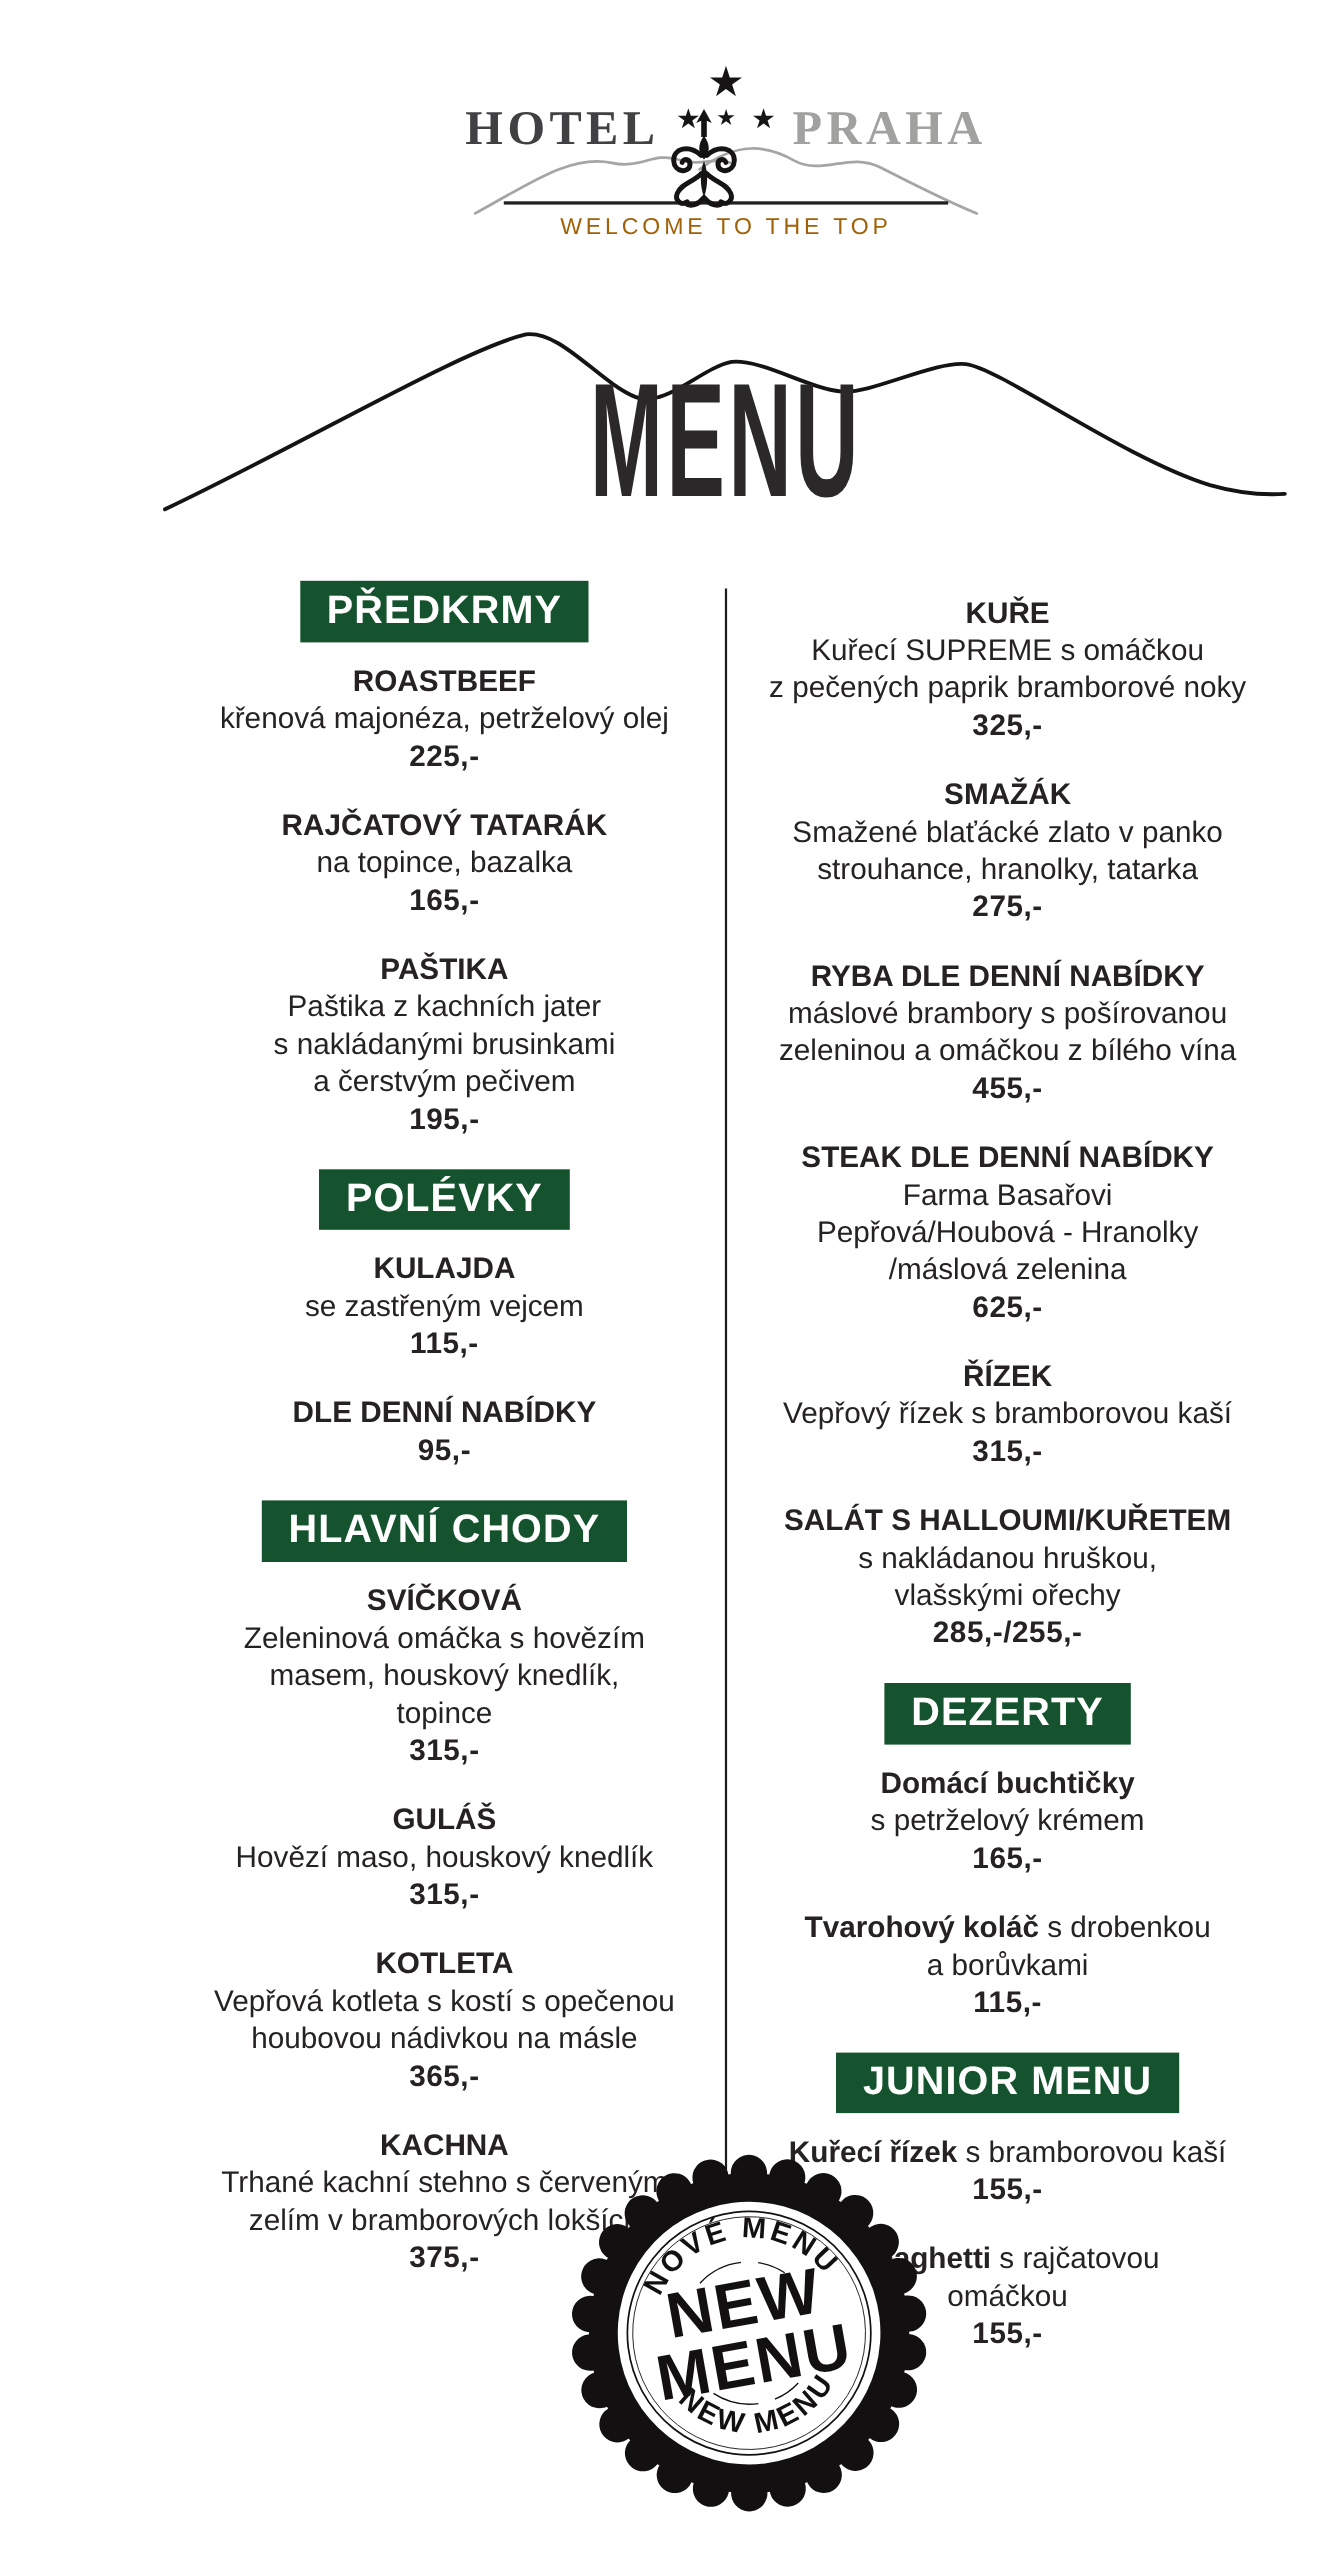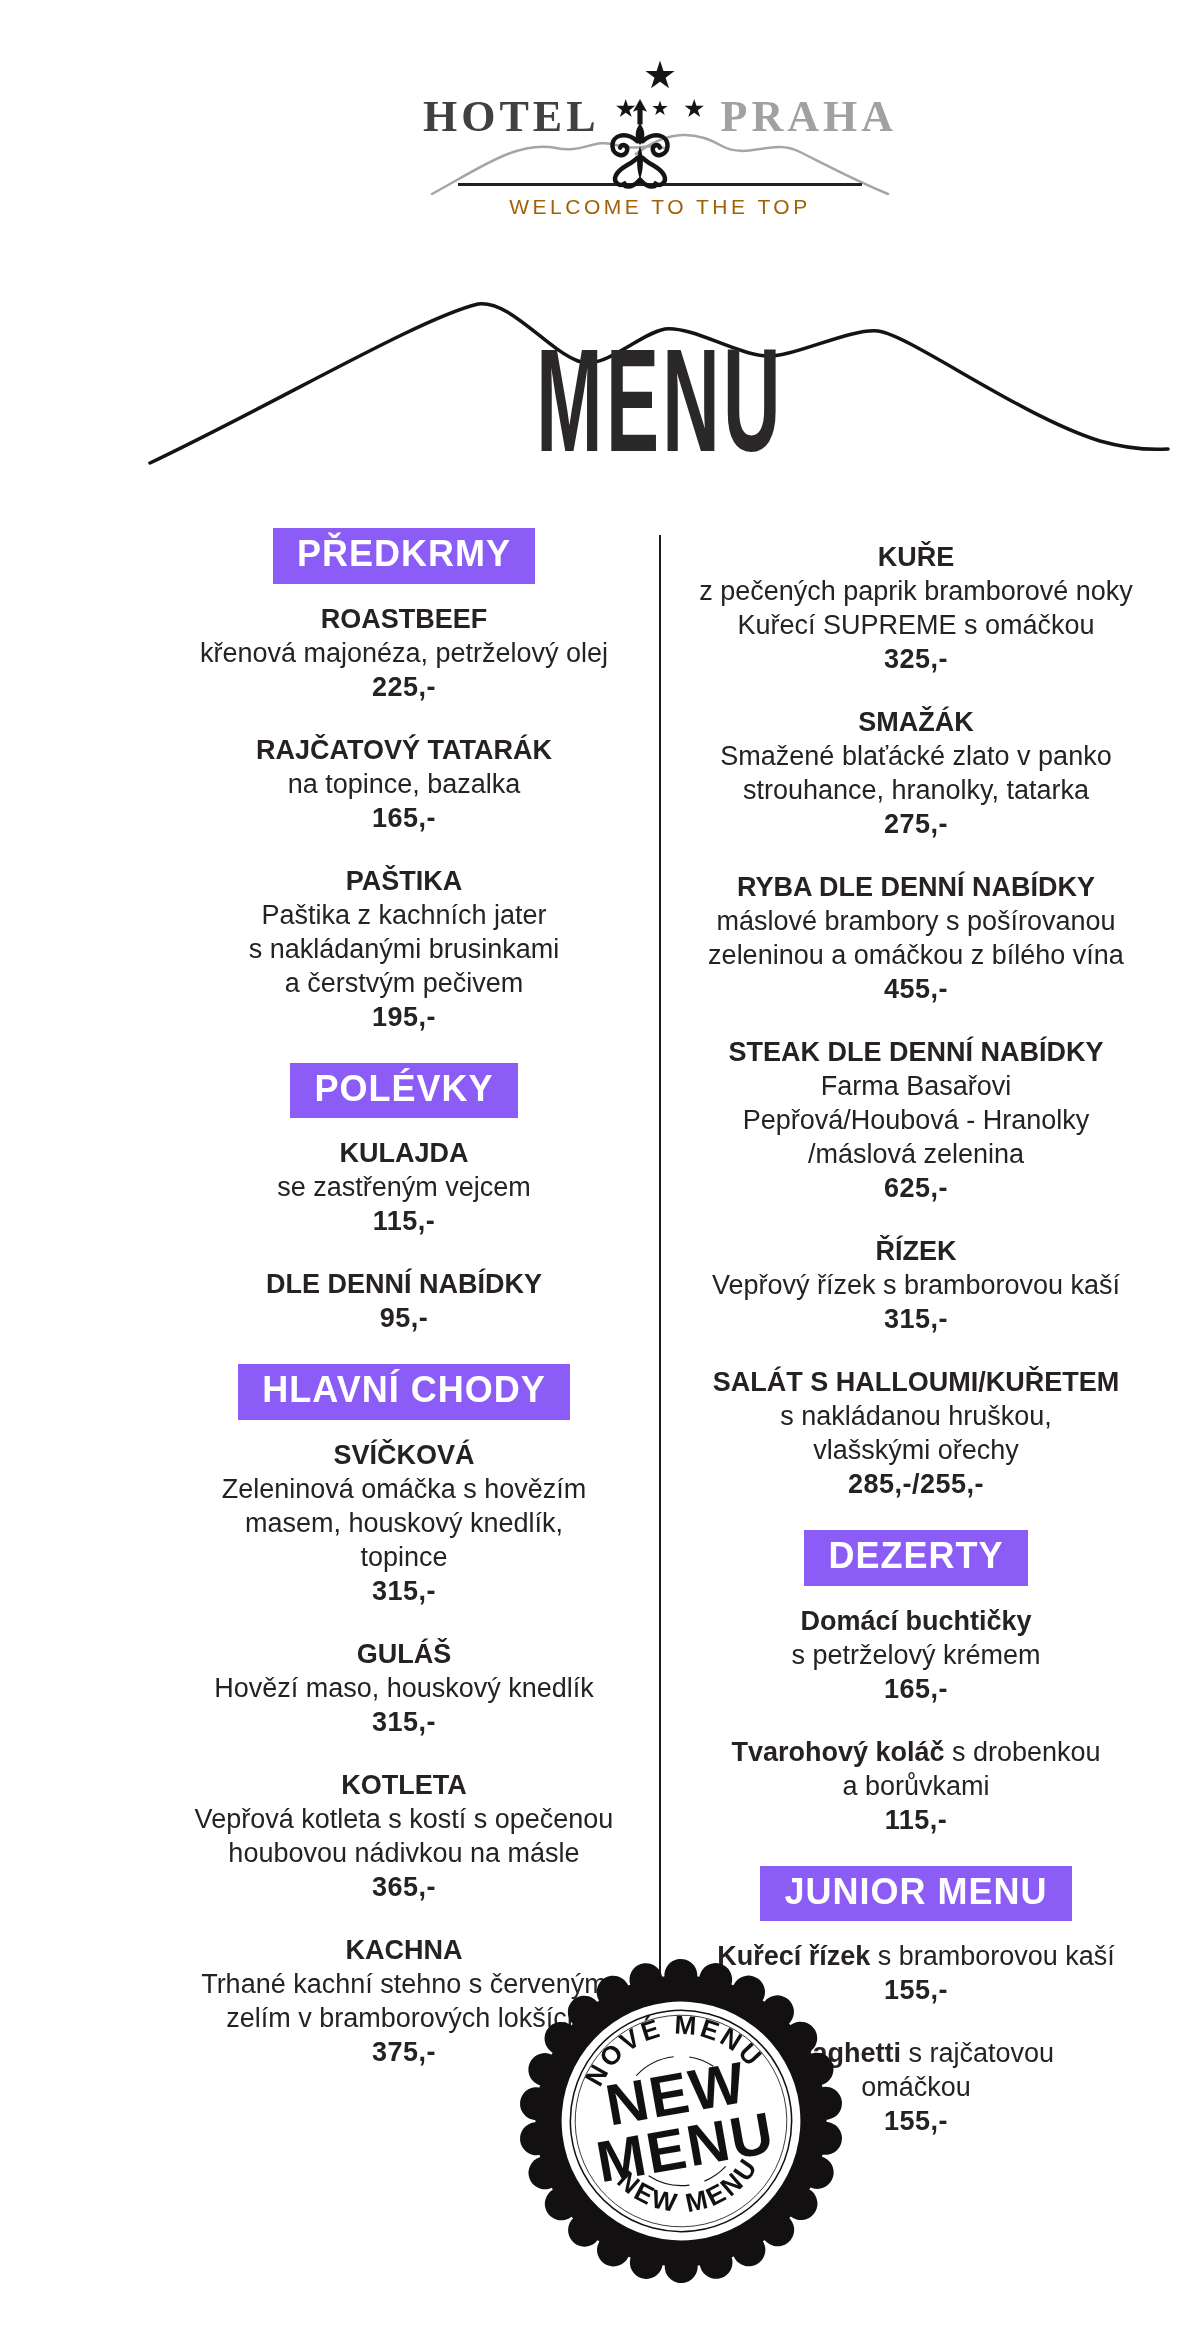--- a/index.html
+++ b/index.html
@@ -29,21 +29,21 @@
   #menu-title span{display:inline-block;font-size:97px;font-weight:700;letter-spacing:4px;color:#2b2829;
     transform:scale(0.82,1.52);transform-origin:top center;line-height:1;}
   
   #menu-body{position:absolute;left:120px;top:528px;width:1080px;display:flex;z-index:1;}
   .col{width:540px;box-sizing:border-box;text-align:center;}
   #col-left{padding:0 30px 0 58px;}
   #col-right{padding:12px 58px 0 30px;}
   #divider{position:absolute;left:659px;top:535px;width:2px;height:1445px;background:#1c1a1a;z-index:0;}
   .section-header{text-align:center;margin:10px 0 18px;}
   .section-header:first-child{margin-top:0;}
-  .section-header span{display:inline-block;background:#8b5cf6;color:#ffffff;font-size:36px;font-weight:700;
+  .section-header span{display:inline-block;background:#14532d;color:#ffffff;font-size:36px;font-weight:700;
     letter-spacing:1px;padding:6px 24px 10px;line-height:1.1;}
   .menu-item{margin-bottom:29px;font-size:27px;line-height:34px;}
   .item-name{font-weight:700;}
   .item-suffix{font-weight:400;}
   .item-desc{font-weight:400;}
   .item-price{font-weight:700;letter-spacing:0.5px;}
   
   #stamp{position:absolute;left:516px;top:1956px;width:330px;height:330px;z-index:2;}
   #stamp text{fill:#131011;font-family:"Liberation Sans","DejaVu Sans",sans-serif;}
   .stamp-arc-text{font-size:27px;font-weight:700;letter-spacing:3px;}
@@ -151,22 +151,22 @@
       <div class="menu-item">
         <div class="item-name">KACHNA</div>
         <div class="item-desc">Trhané kachní stehno s červeným</div>
         <div class="item-desc">zelím v bramborových lokších</div>
         <div class="item-price">375,-</div>
       </div>
     </div>
   <div class="col" id="col-right">
       <div class="menu-item">
         <div class="item-name">KUŘE</div>
+        <div class="item-desc">Kuřecí SUPREME s omáčkou</div>
         <div class="item-desc">z pečených paprik bramborové noky</div>
-        <div class="item-desc">Kuřecí SUPREME s omáčkou</div>
         <div class="item-price">325,-</div>
       </div>
       <div class="menu-item">
         <div class="item-name">SMAŽÁK</div>
         <div class="item-desc">Smažené blaťácké zlato v panko</div>
         <div class="item-desc">strouhance, hranolky, tatarka</div>
         <div class="item-price">275,-</div>
       </div>
       <div class="menu-item">
         <div class="item-name">RYBA DLE DENNÍ NABÍDKY</div>

